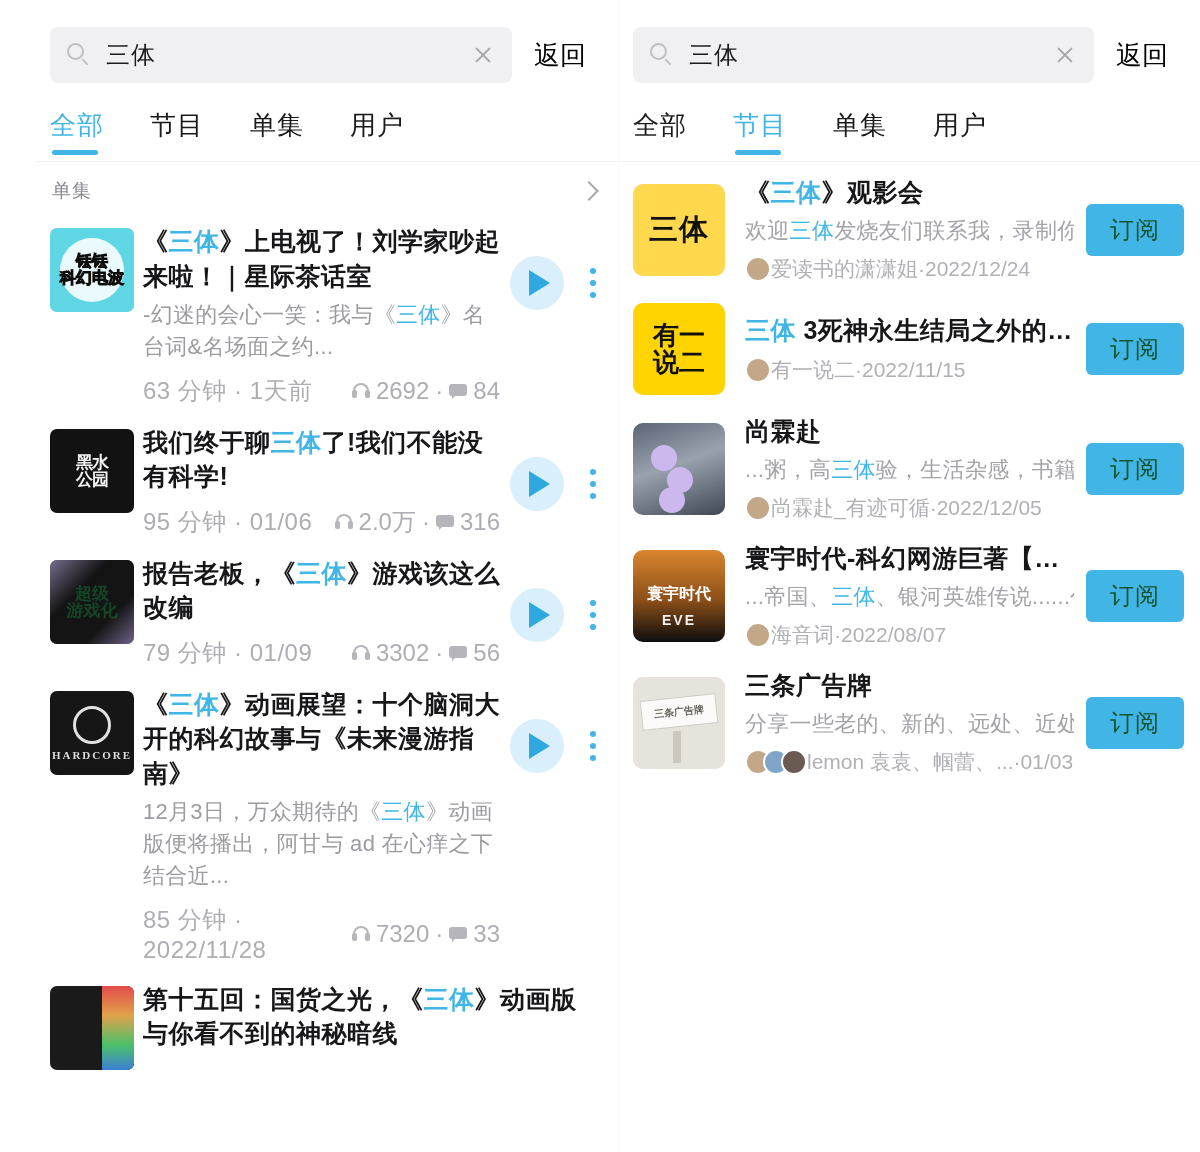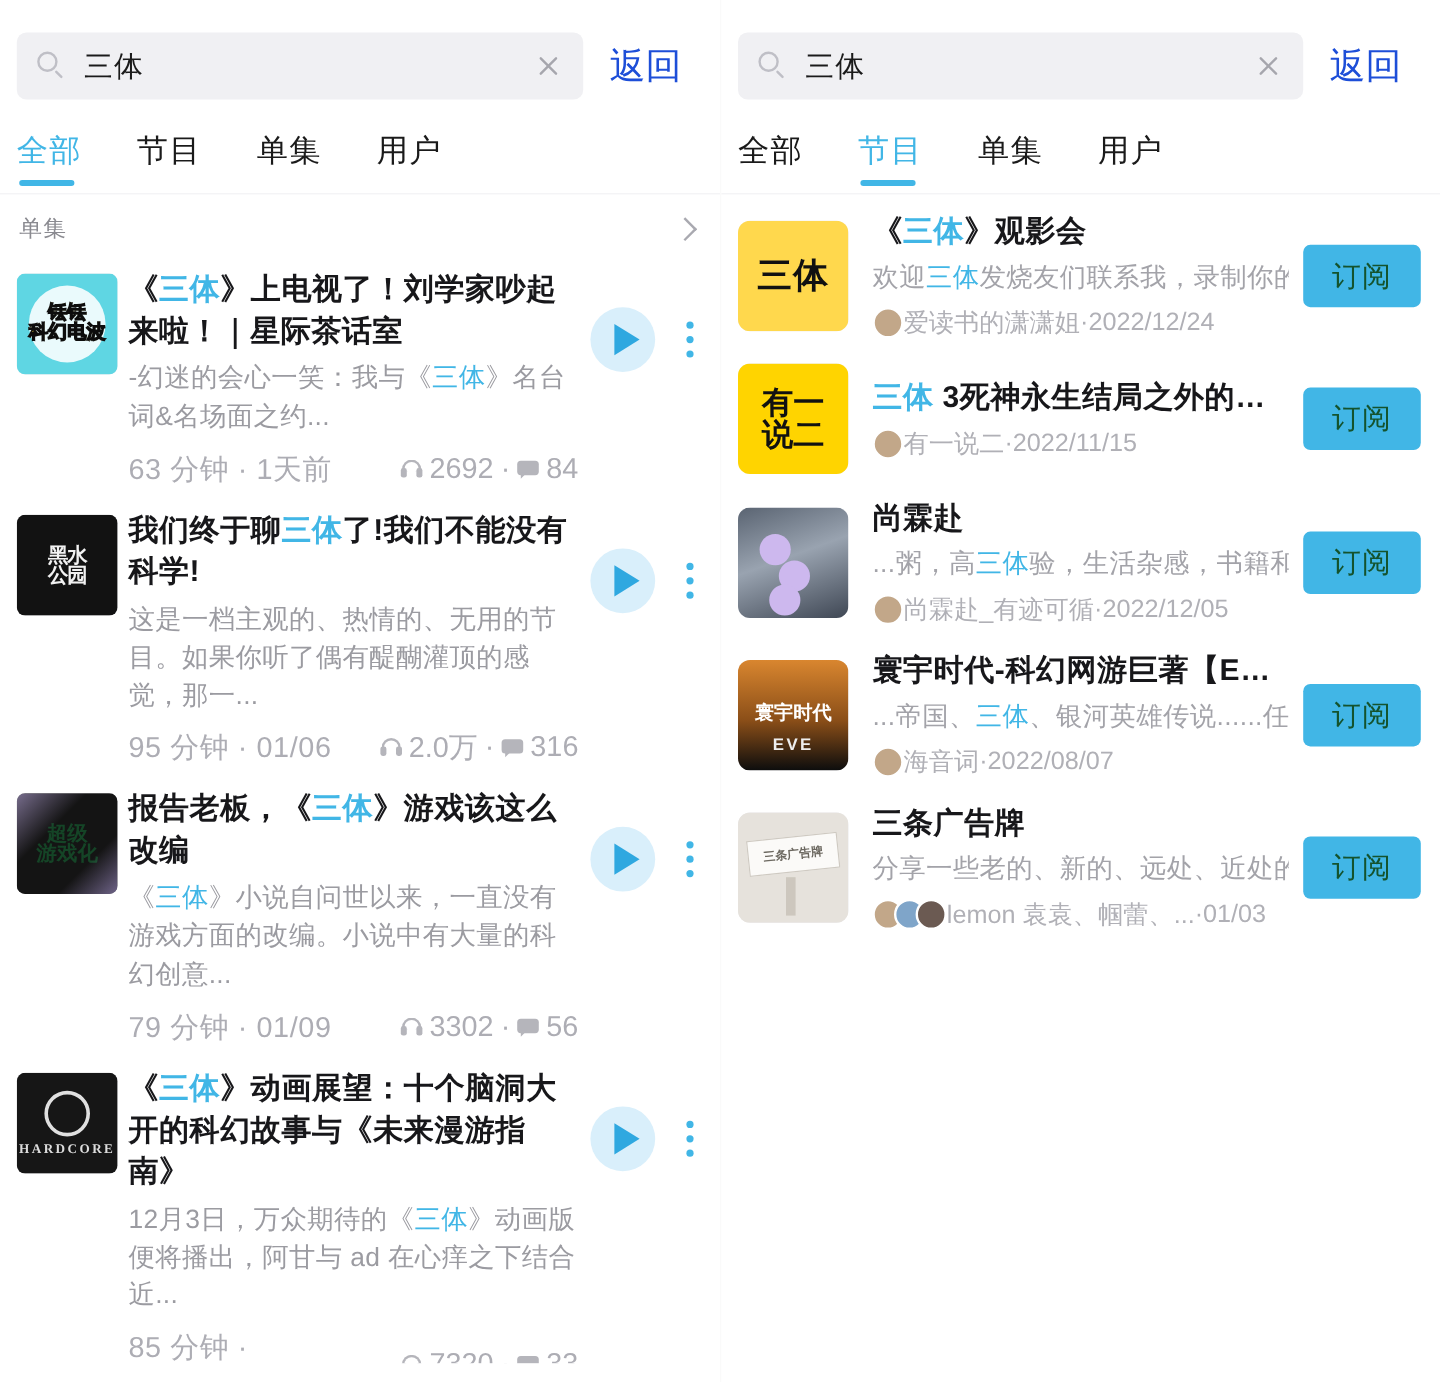--- a/index.html
+++ b/index.html
@@ -2,21 +2,21 @@
 <html><head>
 <meta charset="utf-8">
 <style>
   * { box-sizing: border-box; margin: 0; padding: 0; }
   html, body {
     width: 1200px; height: 1152px;
     background: #ffffff;
     font-family: "Liberation Sans", "DejaVu Sans", sans-serif;
     overflow: hidden;
   }
-  .screen { display: flex; width: 1200px; height: 1152px; }
+  .screen { display: flex; width: 1200px; height: 1152px; padding-left: 36px; }
   .panel { width: 600px; height: 1152px; background: #fff; position: relative; overflow: hidden; }
   .panel.right { border-left: 1px solid #fafafa; }
 
   
   .searchbar { display: flex; align-items: center; padding: 20px 14px 0 14px; height: 90px; }
   .searchfield {
     flex: 1; height: 56px; background: #f0f0f3; border-radius: 8px;
     display: flex; align-items: center; padding: 0 16px;
   }
   .search-icon { width: 26px; height: 26px; flex: 0 0 26px; position: relative; margin-right: 14px; }
@@ -29,21 +29,21 @@
     transform: rotate(45deg); left: 15px; top: 19px; border-radius: 1px;
   }
   .search-value { font-size: 24px; color: #1a1a1a; letter-spacing: 1px; flex: 1; }
   .clear-icon { width: 26px; height: 26px; position: relative; flex: 0 0 26px; }
   .clear-icon span, .clear-icon em {
     position: absolute; width: 20px; height: 2px; background: #a6a6ad;
     top: 12px; left: 3px; border-radius: 1px;
   }
   .clear-icon span { transform: rotate(45deg); }
   .clear-icon em { transform: rotate(-45deg); }
-  .back-btn { font-size: 30px; color: #1d4ed8; padding: 0 18px 0 22px; white-space: nowrap; }
+  .back-btn { font-size: 26px; color: #000000; padding: 0 18px 0 22px; white-space: nowrap; }
 
   
   .tabs { display: flex; align-items: flex-start; padding: 18px 0 0 14px; height: 72px; position: relative; }
   .tab { position: relative; margin-right: 46px; padding-bottom: 12px; }
   .tab-label { font-size: 26px; font-weight: normal; color: #1a1a1a; letter-spacing: 1px; display: block; }
   .tab.active .tab-label { color: #41b6e6; }
   .tab-underline { display: none; position: absolute; left: 2px; bottom: 0; width: 46px; height: 5px; background: #41b6e6; border-radius: 3px; }
   .tab.active .tab-underline { display: block; }
   .tabs-divider { position: absolute; left: 0; right: 0; bottom: 0; height: 1px; background: #f2f2f4; }
 
@@ -224,21 +224,20 @@
           </div>
         </div>
         <div class="ep-row">
           <div class="thumb">
             <div class="art art-dark">
               <div class="t">黑水<br>公园</div>
             </div>
           </div>
           <div class="ep-body">
             <div class="ep-title"><span>我们终于聊</span><span class="hl">三体</span><span>了!我们不能没有科学!</span></div>
-            <div class="ep-desc"><span>这是一档主观的、热情的、无用的节目。如果你听了偶有醍醐灌顶的感觉，那一...</span></div>
             <div class="ep-meta">
               <span class="left">95 分钟 · 01/06</span>
               <span class="right">
                 <span class="hp-icon">
                   <i></i>
                   <b class="l"></b>
                   <b class="r"></b>
                 </span>
                 <span>2.0万</span>
                 <span>·</span>
@@ -262,21 +261,20 @@
           </div>
         </div>
         <div class="ep-row">
           <div class="thumb">
             <div class="art art-purple">
               <div class="t">超级<br>游戏化</div>
             </div>
           </div>
           <div class="ep-body">
             <div class="ep-title"><span>报告老板，《</span><span class="hl">三体</span><span>》游戏该这么改编</span></div>
-            <div class="ep-desc"><span>《</span><span class="hl">三体</span><span>》小说自问世以来，一直没有游戏方面的改编。小说中有大量的科幻创意...</span></div>
             <div class="ep-meta">
               <span class="left">79 分钟 · 01/09</span>
               <span class="right">
                 <span class="hp-icon">
                   <i></i>
                   <b class="l"></b>
                   <b class="r"></b>
                 </span>
                 <span>3302</span>
                 <span>·</span>

